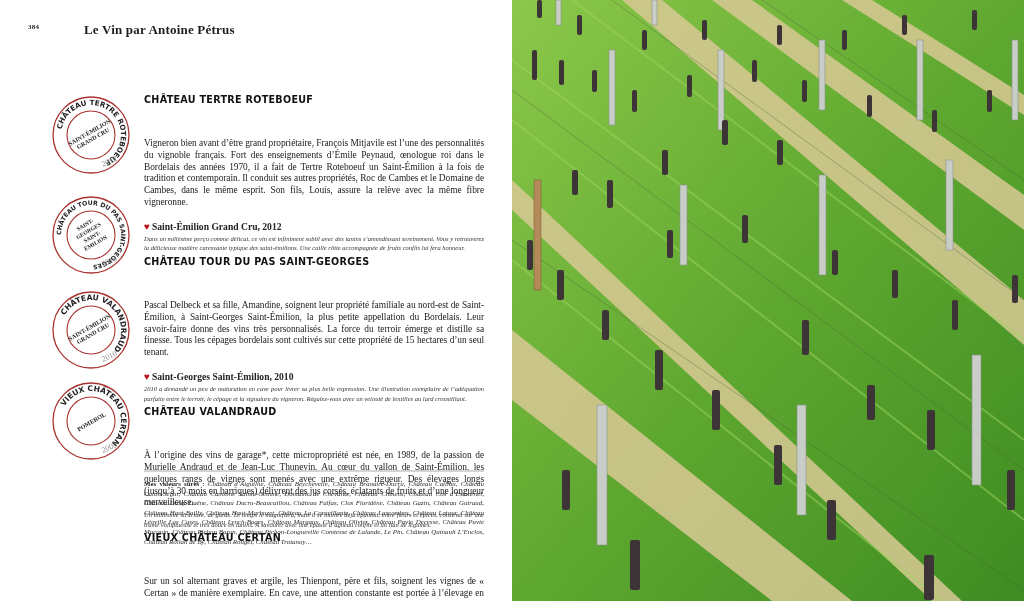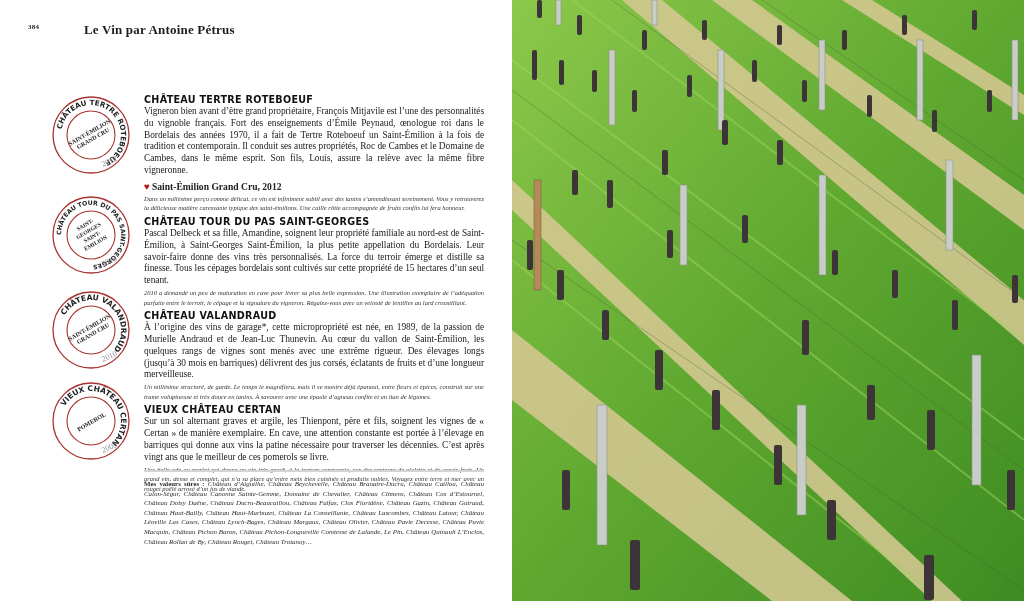--- a/index.html
+++ b/index.html
@@ -6,22 +6,22 @@
   html, body { width: 1024px; height: 601px; overflow: hidden; background: #fff; }
   body { position: relative; font-family: "Liberation Serif", "DejaVu Serif", serif; color: #1e1e1e; }
 
   .left-page { position: absolute; left: 0; top: 0; width: 558px; height: 601px; background: #fff; }
   .folio { position: absolute; top: 23px; left: 28px; font-size: 7px; font-weight: bold; letter-spacing: 0.2px; }
   .running-head { position: absolute; top: 22px; left: 84px; font-size: 13px; font-weight: bold; letter-spacing: 0.2px; }
 
   .entries { position: absolute; left: 144px; top: 94px; width: 340px; }
   .entry { margin-bottom: 3px; }
   .entry-title { font-family: "DejaVu Sans", "Liberation Sans", sans-serif; font-weight: bold; font-size: 9.6px; letter-spacing: 0.3px; line-height: 12px; color: #111; }
-  .entry-body { font-size: 9.4px; line-height: 11.8px; text-align: justify; color: #222; letter-spacing: -0.05px; }
-  .vintage { font-size: 9.6px; font-weight: bold; line-height: 12px; margin-top: 4px; color: #222; }
+  .entry-body { font-size: 9.4px; line-height: 11.8px; text-align: justify; color: #222; letter-spacing: -0.05px; margin-top: 32px; }
+  .vintage { font-size: 9.6px; font-weight: bold; line-height: 12px; margin-top: 12px; color: #222; }
   .vintage .heart { color: #b8141c; font-size: 10px; margin-right: 2px; }
   .tasting { font-style: italic; font-size: 6.5px; line-height: 9.6px; text-align: justify; color: #333; margin-top: 1px; }
 
   .separator { position: absolute; left: 144px; top: 470px; width: 340px; height: 2px; background: #d4d4d4; }
   .values { position: absolute; left: 144px; top: 479px; width: 340px; font-size: 6.9px; line-height: 9.6px; text-align: justify; color: #2a2a2a; }
   .values .label { font-weight: bold; font-style: normal; }
   .values .list { font-style: italic; }
 
   .stamp { position: absolute; width: 80px; height: 80px; }
   .stamp svg { width: 80px; height: 80px; display: block; }
@@ -104,20 +104,21 @@
   <div class="entries">
     <div class="entry">
       <div class="entry-title">CHÂTEAU TERTRE ROTEBOEUF</div>
       <div class="entry-body">Vigneron bien avant d’être grand propriétaire, François Mitjavile est l’une des personnalités du vignoble français. Fort des enseignements d’Émile Peynaud, œnologue roi dans le Bordelais des années 1970, il a fait de Tertre Roteboeuf un Saint-Émilion à la fois de tradition et contemporain. Il conduit ses autres propriétés, Roc de Cambes et le Domaine de Cambes, dans le même esprit. Son fils, Louis, assure la relève avec la même fibre vigneronne.</div>
       <div class="vintage"><span class="heart">♥</span><span>Saint-Émilion Grand Cru, 2012</span></div>
       <div class="tasting">Dans un millésime perçu comme délicat, ce vin est infiniment subtil avec des tanins s’amendissant sereinement. Vous y retrouverez la délicieuse matière caressante typique des saint-émilions. Une caille rôtie accompagnée de fruits confits lui fera honneur.</div>
     </div>
     <div class="entry">
       <div class="entry-title">CHÂTEAU TOUR DU PAS SAINT-GEORGES</div>
       <div class="entry-body">Pascal Delbeck et sa fille, Amandine, soignent leur propriété familiale au nord-est de Saint-Émilion, à Saint-Georges Saint-Émilion, la plus petite appellation du Bordelais. Leur savoir-faire donne des vins très personnalisés. La force du terroir émerge et distille sa finesse. Tous les cépages bordelais sont cultivés sur cette propriété de 15 hectares d’un seul tenant.</div>
+      <div class="vintage"><span class="heart">♥</span><span>Saint-Georges Saint-Émilion, 2010</span></div>
       <div class="tasting">2010 a demandé un peu de maturation en cave pour livrer sa plus belle expression. Une illustration exemplaire de l’adéquation parfaite entre le terroir, le cépage et la signature du vigneron. Régalez-vous avec un velouté de lentilles au lard croustillant.</div>
     </div>
     <div class="entry">
       <div class="entry-title">CHÂTEAU VALANDRAUD</div>
       <div class="entry-body">À l’origine des vins de garage*, cette micropropriété est née, en 1989, de la passion de Murielle Andraud et de Jean-Luc Thunevin. Au cœur du vallon de Saint-Émilion, les quelques rangs de vignes sont menés avec une extrême rigueur. Des élevages longs (jusqu’à 30 mois en barriques) délivrent des jus corsés, éclatants de fruits et d’une longueur merveilleuse.</div>
       <div class="tasting">Un millésime structuré, de garde. Le temps le magnifiera, mais il se montre déjà épanoui, entre fleurs et épices, construit sur une trame voluptueuse et très douce en tanins. À savourer avec une épaule d’agneau confite et un tian de légumes.</div>
     </div>
     <div class="entry">
       <div class="entry-title">VIEUX CHÂTEAU CERTAN</div>
       <div class="entry-body">Sur un sol alternant graves et argile, les Thienpont, père et fils, soignent les vignes de « Certan » de manière exemplaire. En cave, une attention constante est portée à l’élevage en barriques qui donne aux vins la patine nécessaire pour traverser les décennies. C’est après vingt ans que le meilleur de ces pomerols se livre.</div>

